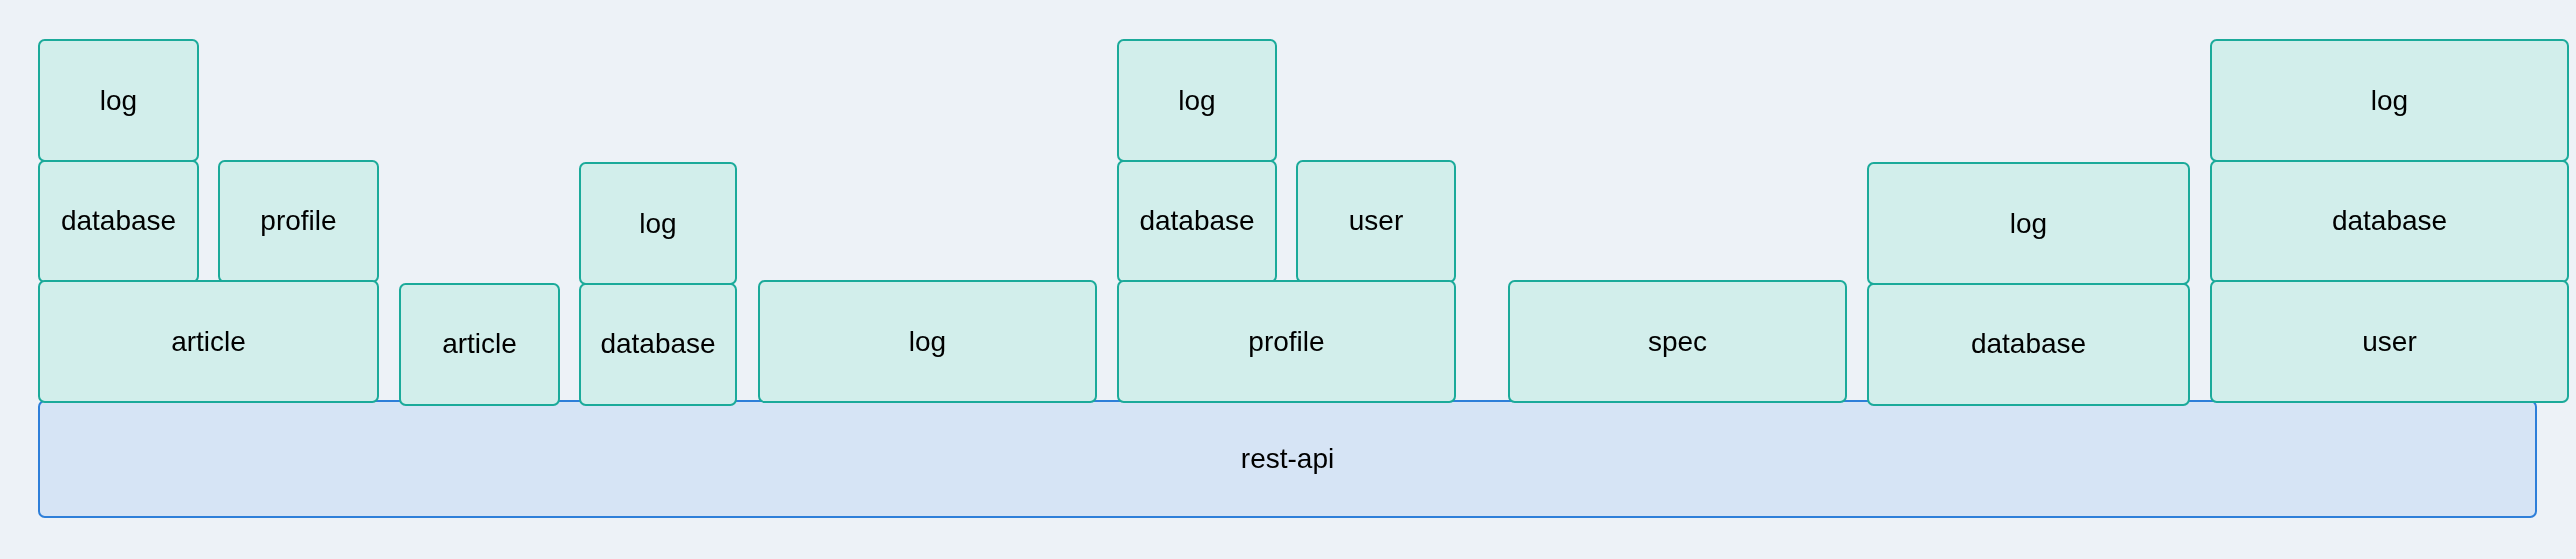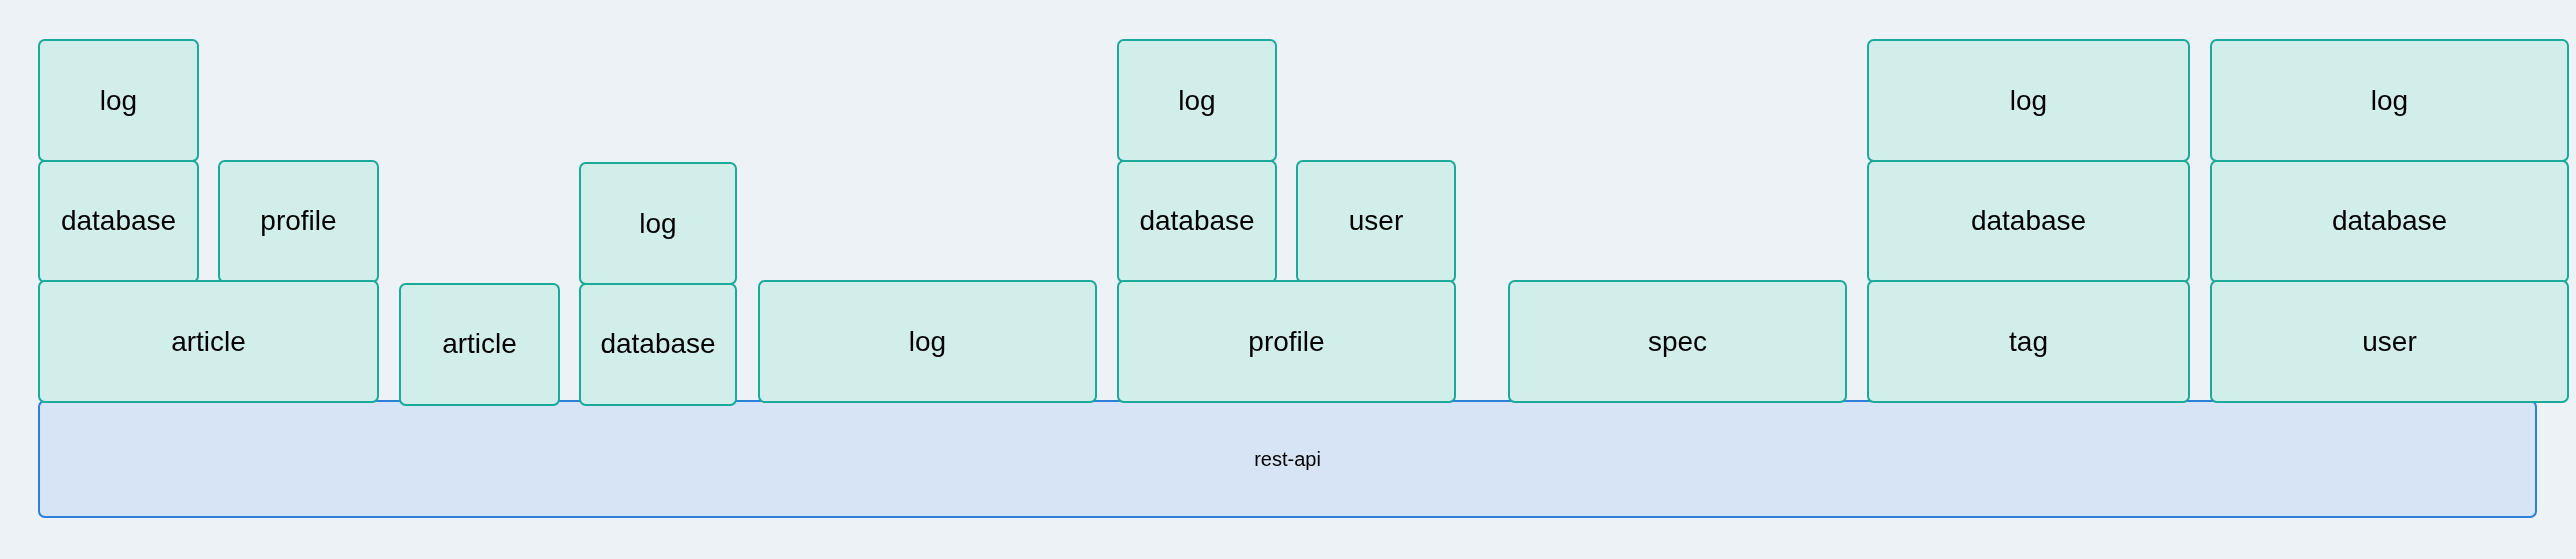--- a/index.html
+++ b/index.html
@@ -15,21 +15,21 @@
     position:absolute;
     left:38px;top:400px;
     width:2499px;height:118px;
     box-sizing:border-box;
     background:#d6e4f5;
     border:2.5px solid #2e7fd9;
     border-radius:6.7px;
     display:flex;align-items:center;justify-content:center;
     z-index:1;
   }
-  .bar-label{font-size:20px;}
+  .bar-label{font-size:28px;}
   .stacks{
     position:absolute;
     left:38px;bottom:156px;
     display:flex;align-items:flex-end;gap:20px;
     z-index:2;
   }
   .node{
     display:flex;flex-direction:column;justify-content:flex-end;
   }
   .node-children{
@@ -157,23 +157,20 @@
               <div class="block">
                 <span>log</span>
               </div>
             </div>
           </div>
           <div class="block">
             <span>database</span>
           </div>
         </div>
       </div>
-      <div class="block">
-        <span>tag</span>
-      </div>
     </div>
 
     <div class="node w-user">
       <div class="node-children">
         <div class="node cw-full">
           <div class="node-children">
             <div class="node cw-full">
               <div class="block">
                 <span>log</span>
               </div>

